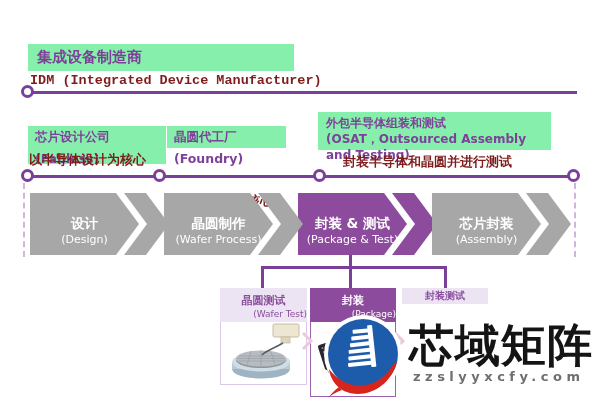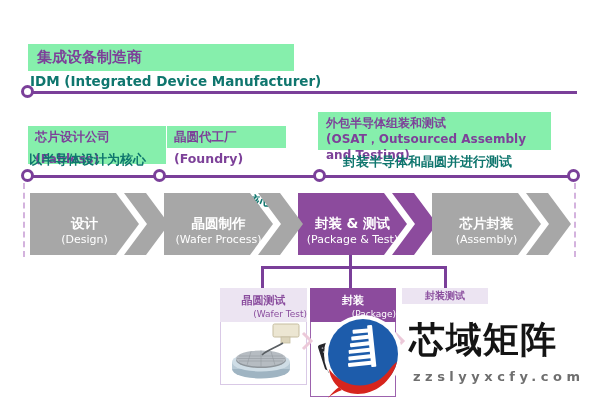--- a/index.html
+++ b/index.html
@@ -2,21 +2,21 @@
 <html><head>
 <meta charset="utf-8">
 <style>
   html,body{margin:0;padding:0;background:#fff;}
   #canvas{
     position:relative;width:600px;height:402px;background:#ffffff;overflow:hidden;
     font-family:"DejaVu Sans","Liberation Sans",sans-serif;
   }
   
   .hdr-bar{position:absolute;background:#86efac;color:#7d4199;font-weight:bold;}
-  .sub-txt{position:absolute;color:#0f766e;font-weight:bold;white-space:nowrap;}
+  .sub-txt{position:absolute;color:#7f1d1d;font-weight:bold;white-space:nowrap;font-family:Liberation Mono, monospace;}
   #idm-header{left:28px;top:44px;width:266px;height:27px;line-height:27px;padding-left:9px;font-size:15px;box-sizing:border-box;}
   #idm-sub{left:30px;top:73px;font-size:13.5px;}
   #fabless-header{left:28px;top:126px;width:138px;height:38px;line-height:22px;padding-left:7px;font-size:12.5px;box-sizing:border-box;}
   #fabless-sub{left:29px;top:151px;font-size:13px;}
   #foundry-header{left:167px;top:126px;width:119px;height:22px;line-height:22px;padding-left:7px;font-size:12.5px;box-sizing:border-box;}
   #foundry-sub{left:169px;top:151px;font-size:13px;margin-top:41px;}
   #osat-header{left:318px;top:112px;width:233px;height:38px;padding:3px 0 0 8px;font-size:12px;line-height:16px;box-sizing:border-box;}
   #osat-sub{left:319px;top:153px;font-size:13px;padding-left:24px;}
   
   .rail{position:absolute;height:3px;background:#7a3f99;}
@@ -51,21 +51,21 @@
   #box-wafer-test .head,#box-package .head{height:34px;padding-top:6px;}
   #box-package-test .head{height:16px;line-height:16px;}
   #box-package-test .cn{font-size:10px;line-height:16px;}
   .box-body{background:#fff;border:1px solid #d9c9e6;border-top:none;box-sizing:border-box;position:relative;}
   #box-wafer-test .box-body{height:63px;}
   #box-package .box-body{height:75px;border:1.5px solid #9c62ad;border-top:none;}
   .mini-arrow{position:absolute;top:330px;width:14px;height:22px;z-index:2;}
   
   #watermark{position:absolute;left:0;top:0;width:600px;height:402px;z-index:10;pointer-events:none;}
   #wm-logo{position:absolute;left:322px;top:314px;}
-  #wm-brand{position:absolute;left:409px;top:316px;font-size:36px;font-weight:bold;color:#141414;letter-spacing:1px;white-space:nowrap;}
+  #wm-brand{position:absolute;left:409px;top:316px;font-size:45px;font-weight:bold;color:#141414;letter-spacing:1px;white-space:nowrap;}
   #wm-domain{position:absolute;left:413px;top:369px;font-size:13px;font-weight:bold;color:#6f6f6f;letter-spacing:4.5px;white-space:nowrap;}
 </style>
 </head>
 <body>
 
 <div id="canvas">
 
   <div id="idm-header" class="hdr-bar">集成设备制造商</div>
   <div id="idm-sub" class="sub-txt">IDM (Integrated Device Manufacturer)</div>
   <div id="rail-idm" class="rail"></div>

